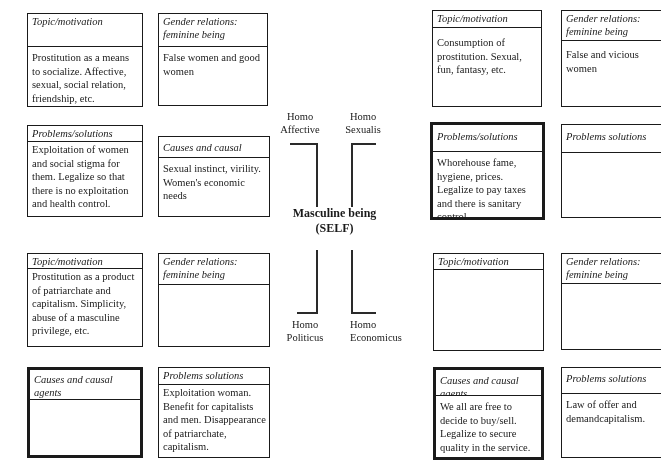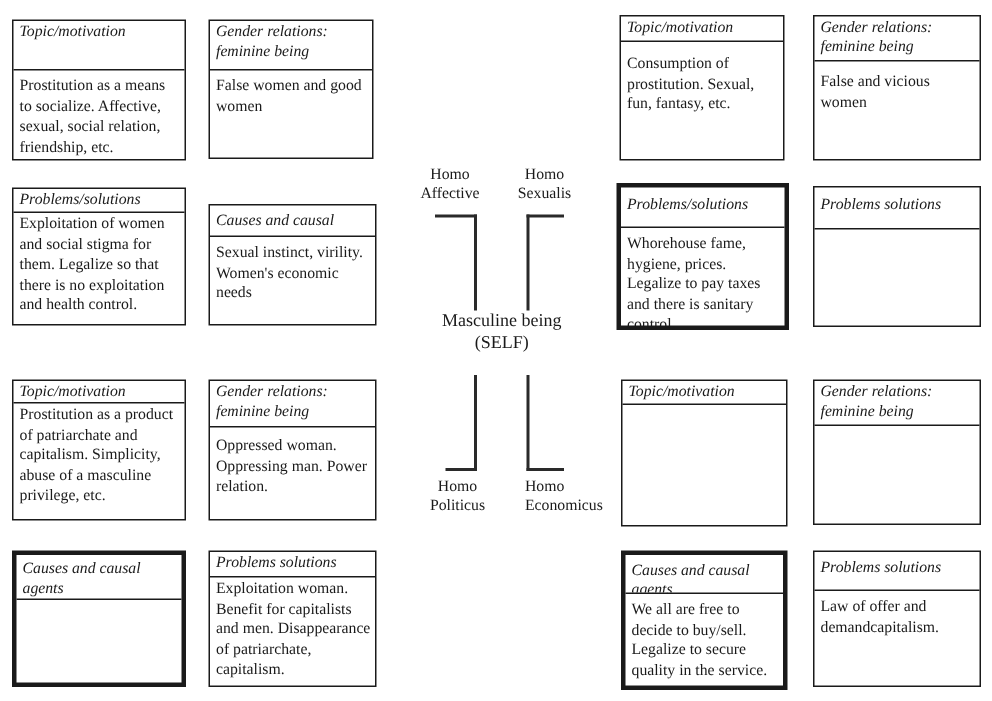--- a/index.html
+++ b/index.html
@@ -11,20 +11,21 @@
     color: #1a1a1a;
     overflow: hidden;
   }
   .box {
     position: absolute;
     box-sizing: border-box;
     border: 1.5px solid #1a1a1a;
     background: #ffffff;
     display: flex;
     flex-direction: column;
+    margin-left: 19px;
   }
   .box.heavy { border-width: 3px; }
   .box-title {
     box-sizing: border-box;
     flex: 0 0 auto;
     font-style: italic;
     font-size: 10.5px;
     line-height: 13px;
     padding: 1px 4px 0 4px;
     border-bottom: 1.3px solid #1a1a1a;
@@ -41,21 +42,21 @@
     font-size: 10.5px;
     line-height: 13px;
     text-align: center;
     white-space: nowrap;
   }
   .axis-label span { display: block; }
   #center-node {
     position: absolute;
     left: 267px; top: 206px; width: 135px;
     text-align: center;
-    font-weight: normal;
+    font-weight: bold;
     font-size: 12px;
     line-height: 15px;
   }
   #center-node span { display: block; }
 </style>
 </head>
 <body>
 
 <div id="figure">
 
@@ -91,21 +92,20 @@
   <div class="box" style="left:542px; top:124px; width:112px; height:94px;">
     <div class="box-title" style="height:28px; padding-top:5px;">Problems solutions</div>
   </div>
 
   <div class="box" style="left:8px; top:253px; width:116px; height:94px;">
     <div class="box-title" style="height:15px;">Topic/motivation</div>
     <div class="box-body" style="padding-top:1px;">Prostitution as a product of patriarchate and capitalism. Simplicity, abuse of a masculine privilege, etc.</div>
   </div>
   <div class="box" style="left:139px; top:253px; width:112px; height:94px;">
     <div class="box-title" style="height:31px;">Gender relations: feminine being</div>
-    <div class="box-body" style="padding-top:6px;">Oppressed woman. Oppressing man. Power relation.</div>
   </div>
   <div class="box heavy" style="left:8px; top:367px; width:116px; height:91px;">
     <div class="box-title" style="height:30px; padding-top:3px;">Causes and causal agents</div>
   </div>
   <div class="box" style="left:139px; top:367px; width:112px; height:91px;">
     <div class="box-title" style="height:17px;">Problems solutions</div>
     <div class="box-body" style="padding-top:1px;">Exploitation woman. Benefit for capitalists and men. Disappearance of patriarchate, capitalism.</div>
   </div>
 
   <div class="box" style="left:414px; top:253px; width:111px; height:98px;">

